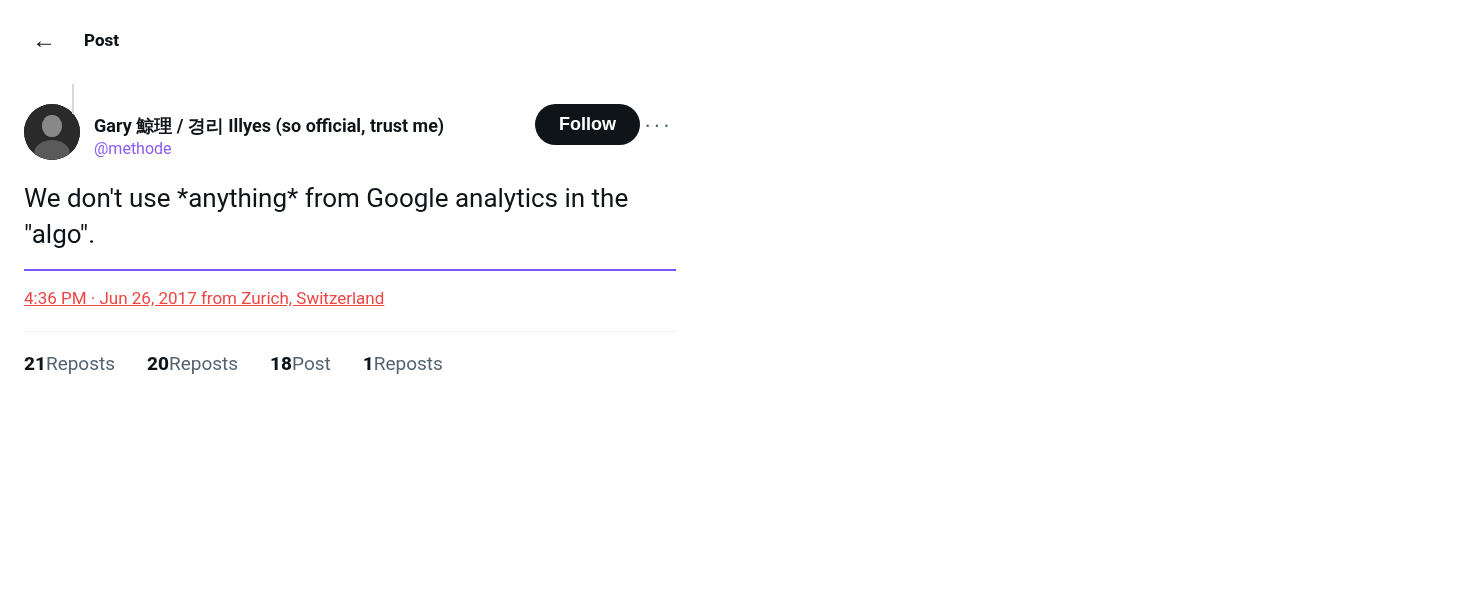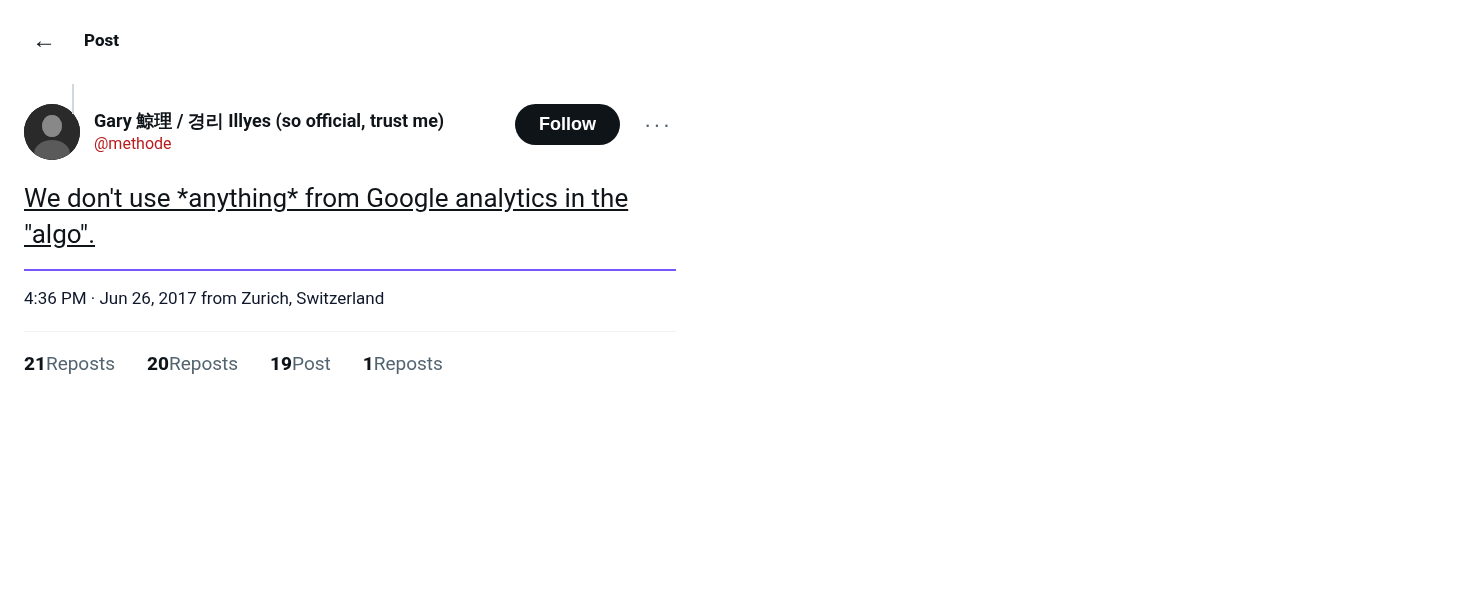--- a/index.html
+++ b/index.html
@@ -66,21 +66,21 @@
     .post-header {
       display: flex;
       align-items: flex-start;
       justify-content: space-between;
       margin-bottom: 20px;
       padding-top: 8px;
     }
 
     .user-info {
       display: flex;
-      align-items: center;
+      align-items: flex-end;
       gap: 14px;
     }
 
     .avatar {
       width: 56px;
       height: 56px;
       border-radius: 50%;
       background: #2a2a2a;
       overflow: hidden;
       flex-shrink: 0;
@@ -108,28 +108,28 @@
 
     .display-name {
       font-size: 18px;
       font-weight: 700;
       color: #0f1419;
       line-height: 1.3;
     }
 
     .username {
       font-size: 16px;
-      color: #b91c1c;
+      color: #8b5cf6;
       line-height: 1.3;
     }
 
     .header-actions {
       display: flex;
       align-items: center;
-      gap: 20px;
+      gap: 0;
     }
 
     .follow-button {
       background: #0f1419;
       color: #ffffff;
       border: none;
       border-radius: 9999px;
       padding: 10px 24px;
       font-size: 18px;
       font-weight: 800;
@@ -144,42 +144,42 @@
       color: #536471;
       font-size: 22px;
       display: flex;
       align-items: center;
       padding: 4px;
       letter-spacing: 2px;
     }
 
     .post-content {
       margin-bottom: 16px;
-      text-decoration: underline;
     }
 
     .post-text {
       font-size: 26px;
       line-height: 1.4;
       color: #0f1419;
       margin-bottom: 4px;
     }
 
     .purple-underline {
       height: 2px;
       background: #7856ff;
       margin-bottom: 16px;
       width: 100%;
     }
 
     .post-timestamp {
       font-size: 17px;
-      color: #0f172a;
+      color: #ef4444;
       margin-bottom: 20px;
       line-height: 1.4;
+      text-decoration: underline;
     }
 
     .divider {
       height: 1px;
       background: #eff3f4;
       margin-bottom: 20px;
     }
 
     .engagement-stats {
       display: flex;
@@ -265,21 +265,21 @@
     <div class="engagement-stats">
       <div class="stat-item">
         <span class="stat-count">21</span>
         <span class="stat-label">Reposts</span>
       </div>
       <div class="stat-item">
         <span class="stat-count">20</span>
         <span class="stat-label">Reposts</span>
       </div>
       <div class="stat-item">
-        <span class="stat-count">19</span>
+        <span class="stat-count">18</span>
         <span class="stat-label">Post</span>
       </div>
       <div class="stat-item">
         <span class="stat-count">1</span>
         <span class="stat-label">Reposts</span>
       </div>
     </div>
 
   </div>
 </div>

